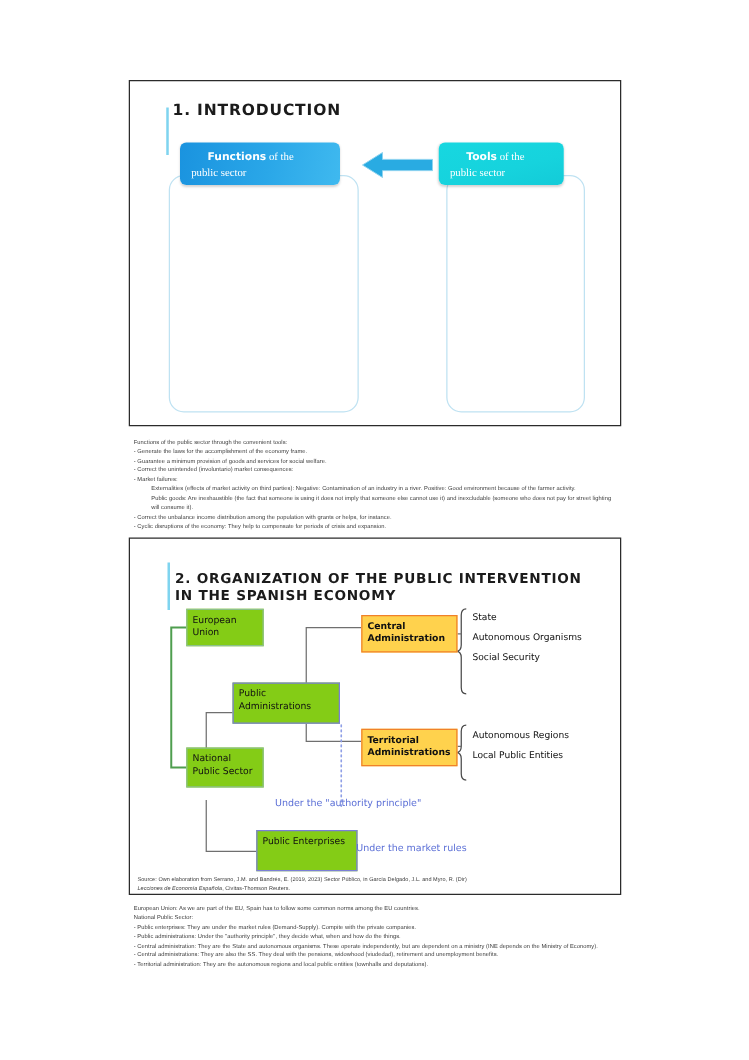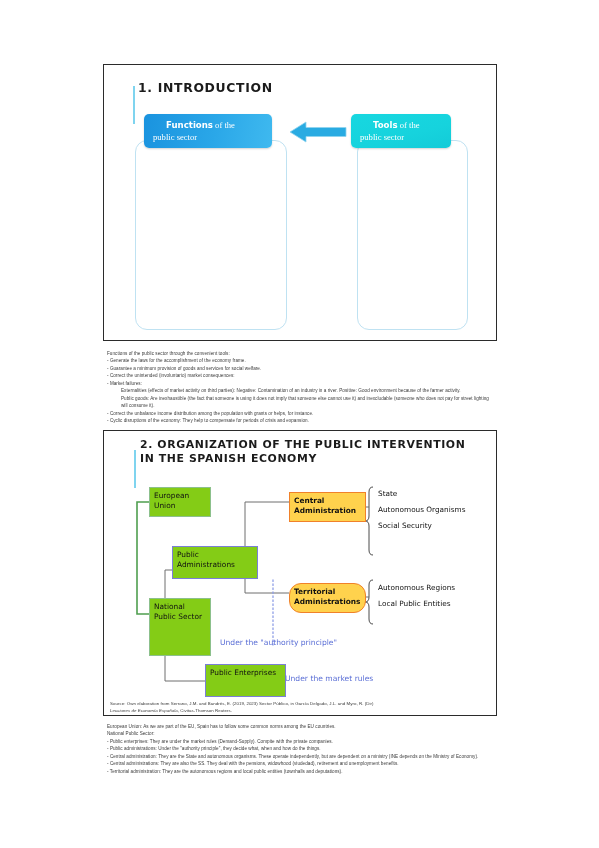--- a/index.html
+++ b/index.html
@@ -97,43 +97,43 @@
   .sub{padding-left:19px;}
   .sub .li .dot{color:#111;margin-right:1.5px;font-size:7px;}
 
   
   #arrow{
     position:absolute;left:289px;top:121px;width:58px;height:22px;z-index:5;
   }
 
   
   #slide2{left:103px;top:430px;width:394px;height:286px;}
-  #s2title{left:140px;top:438px;font-size:10.9px;width:340px;line-height:1.32;}
+  #s2title{left:140px;top:456px;font-size:10.9px;width:340px;line-height:1.32;}
 
   .dbox{
     position:absolute;
     box-sizing:border-box;
     font-family:"DejaVu Sans", sans-serif;
     font-size:7.4px;
     line-height:1.32;
     color:#111;
     padding:3px 4px;
     background:#84cc16;
     z-index:3;
   }
   .dbox.green{border:1.2px solid #8cc08c;}
   .dbox.purple{border:1.2px solid #7b7fd6;}
   .dbox.yellow{border:1.4px solid #f0812a;background:#ffd24d;font-weight:600;}
 
   #bEU{left:149px;top:487px;width:62px;height:30px;}
-  #bNPS{left:149px;top:598px;width:62px;height:58px;}
-  #bPA{left:172px;top:546px;width:86px;height:33px;}
+  #bNPS{left:149px;top:598px;width:62px;height:32px;}
+  #bPA{left:186px;top:546px;width:86px;height:33px;}
   #bPE{left:205px;top:664px;width:81px;height:33px;}
   #bCA{left:289px;top:492px;width:77px;height:30px;}
-  #bTA{left:289px;top:583px;width:77px;height:30px;border-radius:12px;}
+  #bTA{left:289px;top:583px;width:77px;height:30px;}
 
   .sublist{
     position:absolute;
     font-family:"DejaVu Sans", sans-serif;
     font-size:7.3px;
     color:#111;
     line-height:1.0;
     z-index:3;
   }
   .sublist .row{margin-bottom:8.5px;white-space:nowrap;}

